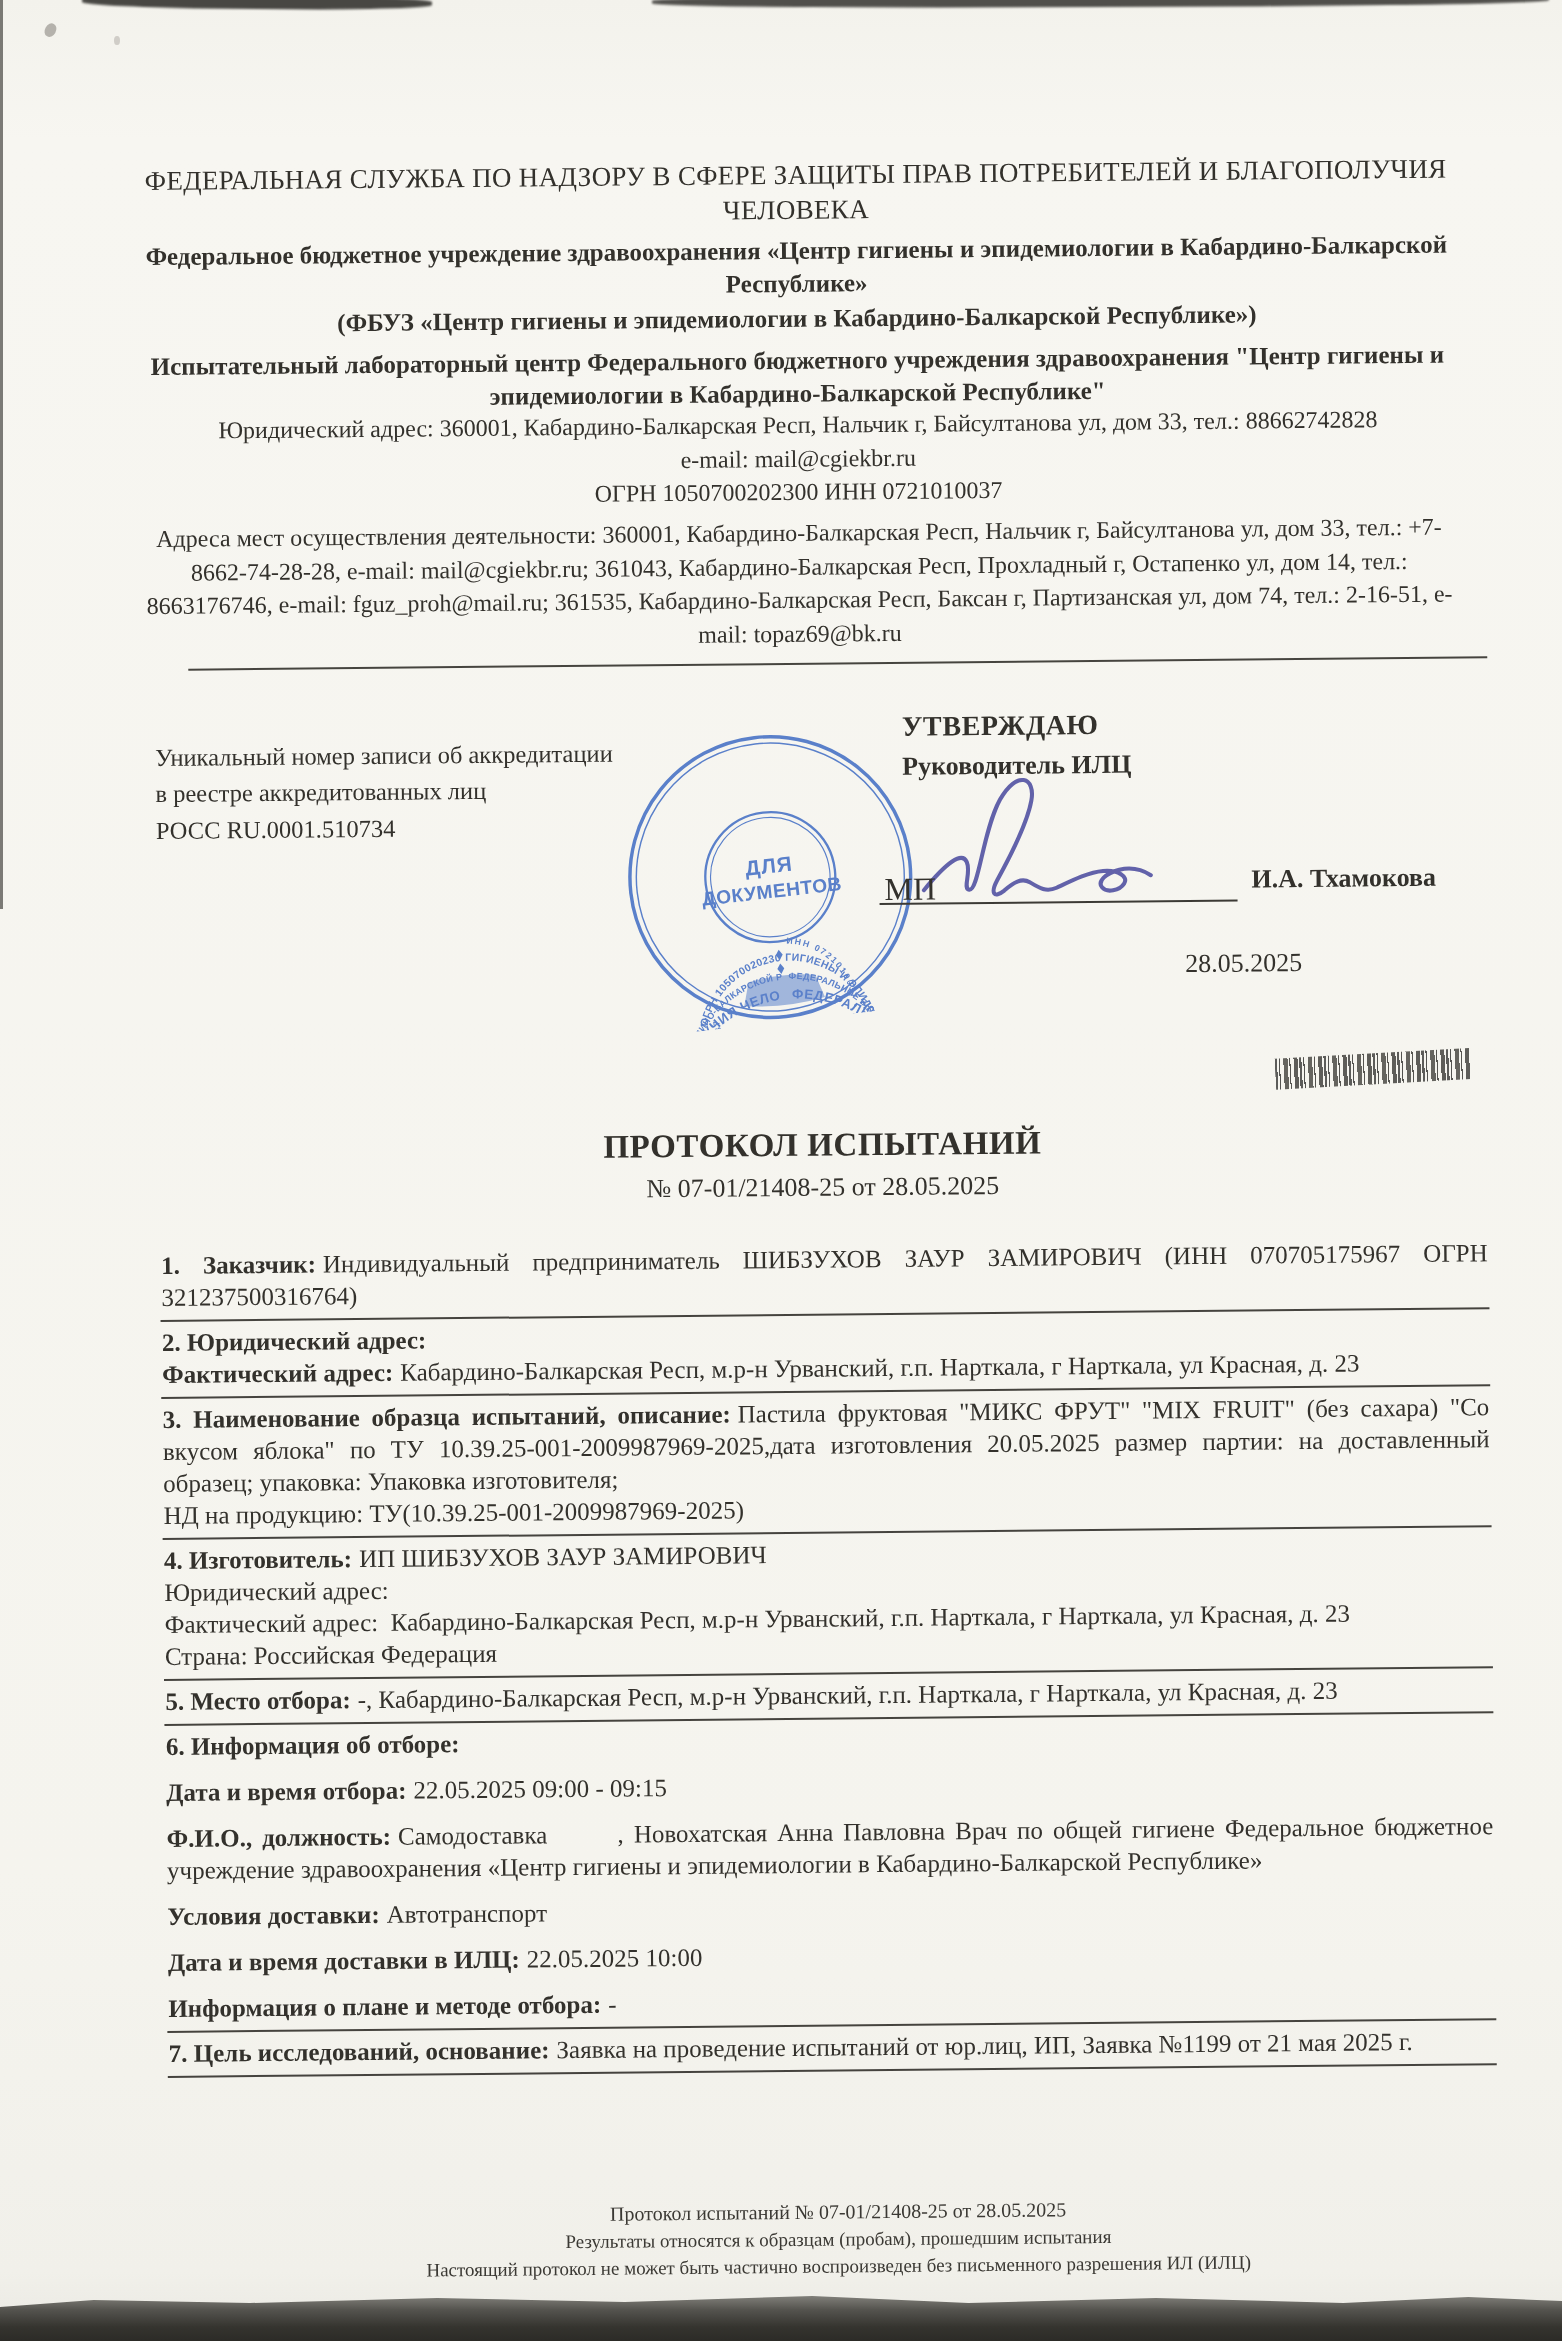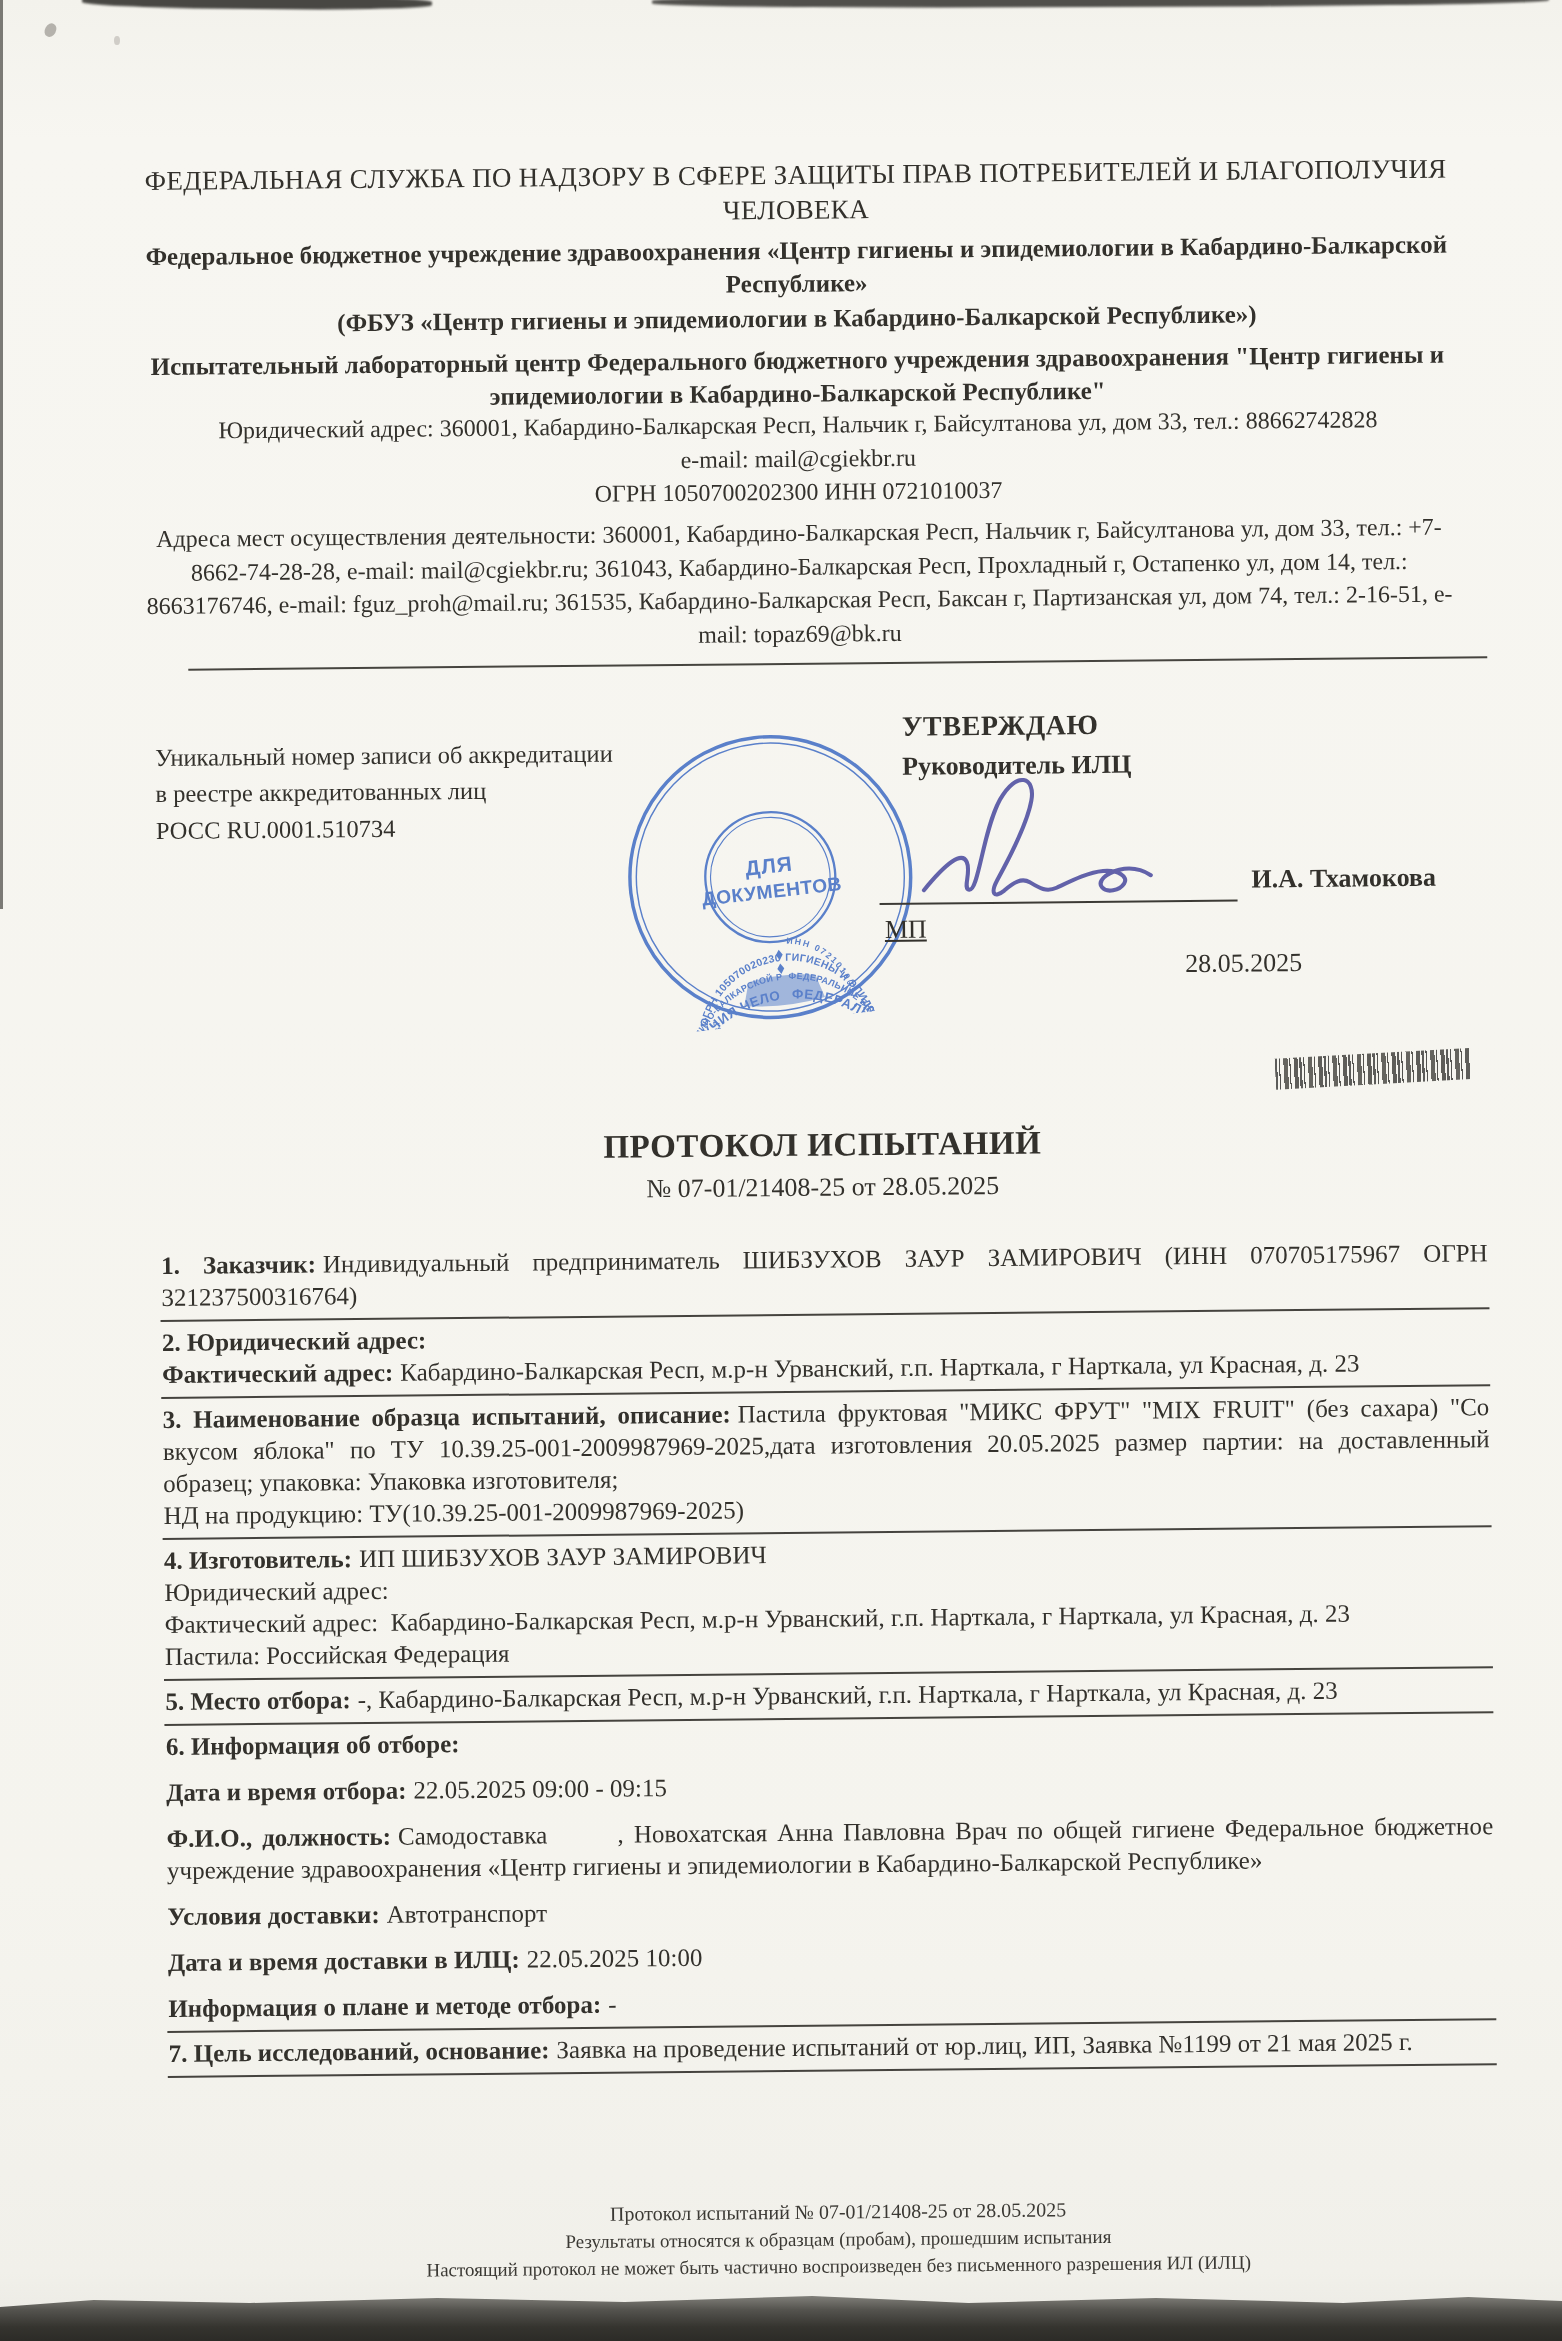--- a/index.html
+++ b/index.html
@@ -41,21 +41,21 @@
   #hdr-addr{top:517px;font-size:24px;line-height:1.40;}
   #hdr-rule{position:absolute;left:192px;top:663px;width:1299px;height:0;border-top:2.3px solid #46443f;}
 
   
   #accreditation{position:absolute;left:158px;top:734px;width:559px;font-size:24.5px;line-height:1.48;}
   #approve-label{position:absolute;left:905px;top:712px;font-size:28px;font-weight:bold;letter-spacing:0.6px;}
   #approver-role{position:absolute;left:905px;top:753px;font-size:26px;font-weight:bold;}
   #signature{position:absolute;left:915px;top:775px;width:326px;height:140px;}
   #sig-line{position:absolute;left:881px;top:904px;width:358px;height:2.3px;background:#3c3a35;}
   #approver-name{position:absolute;left:1253px;top:869px;font-size:26px;font-weight:bold;}
-  #mp-label{position:absolute;left:886px;top:916px;font-size:26px;text-decoration:underline;}
+  #mp-label{position:absolute;left:886px;top:872px;font-size:32px;}
   #approve-date{position:absolute;left:1186px;top:953px;font-size:26px;}
 
   #stamp{position:absolute;left:627px;top:732px;width:290px;height:290px;opacity:.9;transform:rotate(-6deg);}
   #stamp text{font-family:"Liberation Sans","DejaVu Sans",sans-serif;font-weight:bold;}
 
   #barcode{position:absolute;left:1275px;top:1059px;width:195px;height:31px;transform:rotate(-2.6deg);opacity:.82;
     background:repeating-linear-gradient(90deg,
       #3a3a38 0 2.3px,transparent 2.3px 4.1px,
       #2f2f2d 4.1px 5.2px,transparent 5.2px 8.7px,
       #45443f 8.7px 13px,transparent 13px 14.6px,
@@ -170,21 +170,21 @@
       <div class="para">
         <span class="lbl">3. Наименование образца испытаний, описание:</span><span>Пастила фруктовая "МИКС ФРУТ" "MIX FRUIT" (без сахара) "Со вкусом яблока" по ТУ 10.39.25-001-2009987969-2025,дата изготовления 20.05.2025 размер партии: на доставленный образец; упаковка: Упаковка изготовителя;</span>
       </div>
       <div><span>НД на продукцию:</span> <span>ТУ(10.39.25-001-2009987969-2025)</span></div>
     </div>
 
     <div class="row">
       <div><span class="lbl">4. Изготовитель:</span><span>ИП ШИБЗУХОВ ЗАУР ЗАМИРОВИЧ</span></div>
       <div><span>Юридический адрес:</span></div>
       <div class="para"><span>Фактический адрес:</span>&nbsp; <span>Кабардино-Балкарская Респ, м.р-н Урванский, г.п. Нарткала, г Нарткала, ул Красная, д. 23</span></div>
-      <div><span>Пастила:</span> <span>Российская Федерация</span></div>
+      <div><span>Страна:</span> <span>Российская Федерация</span></div>
     </div>
 
     <div class="row">
       <div class="para"><span class="lbl">5. Место отбора:</span><span>-, Кабардино-Балкарская Респ, м.р-н Урванский, г.п. Нарткала, г Нарткала, ул Красная, д. 23</span></div>
     </div>
 
     <div class="row">
       <div><span class="lbl">6. Информация об отборе:</span></div>
       <div class="sub-sp"><span class="lbl">Дата и время отбора:</span><span>22.05.2025 09:00 - 09:15</span></div>
       <div class="sub-sp para"><span class="lbl">Ф.И.О., должность:</span><span>Самодоставка&nbsp;&nbsp;&nbsp;&nbsp;&nbsp;&nbsp;&nbsp;, Новохатская Анна Павловна Врач по общей гигиене Федеральное бюджетное учреждение здравоохранения «Центр гигиены и эпидемиологии в Кабардино-Балкарской Республике»</span></div>

